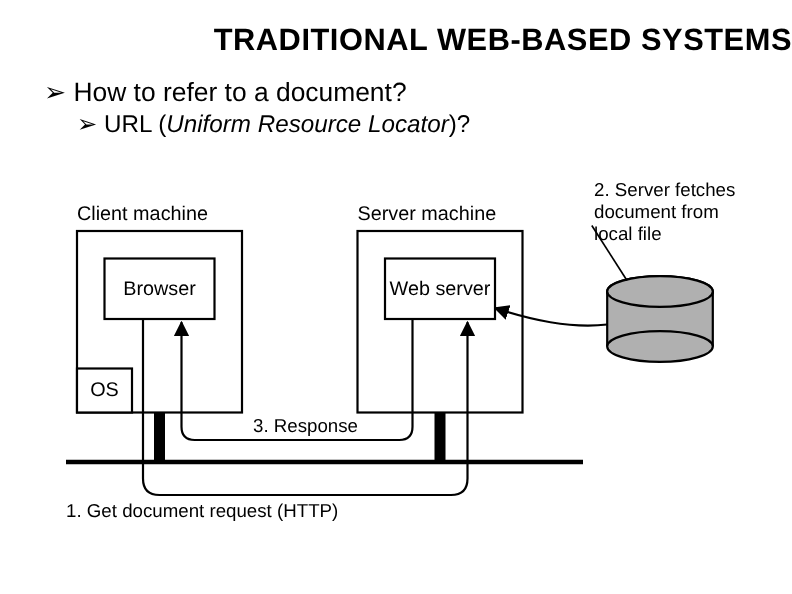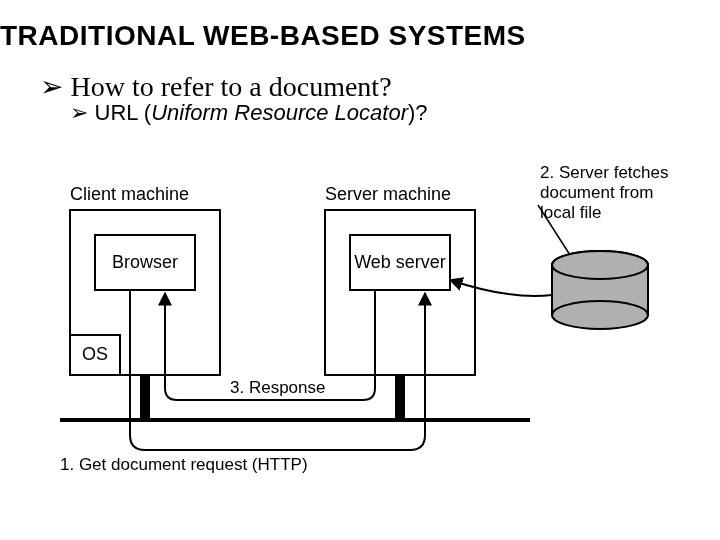--- a/index.html
+++ b/index.html
@@ -15,31 +15,30 @@
     position: relative;
     width: 720px;
     height: 540px;
     box-sizing: border-box;
   }
   .title {
     position: absolute;
     top: 20px;
     left: 0;
     right: 0;
-    text-align: left;
+    text-align: right;
     font-weight: bold;
     font-size: 28px;
     letter-spacing: 0.5px;
   }
   .bullet-1 {
     position: absolute;
     top: 70px;
     left: 40px;
-    font-size: 28px;
-    font-family: Liberation Serif, serif;
+    font-size: 24px;
   }
   .bullet-2 {
     position: absolute;
     top: 100px;
     left: 70px;
     font-size: 22px;
     text-align: right;
   }
   .bullet-2 .italic { font-style: italic; }
   .arrow-bullet::before {

